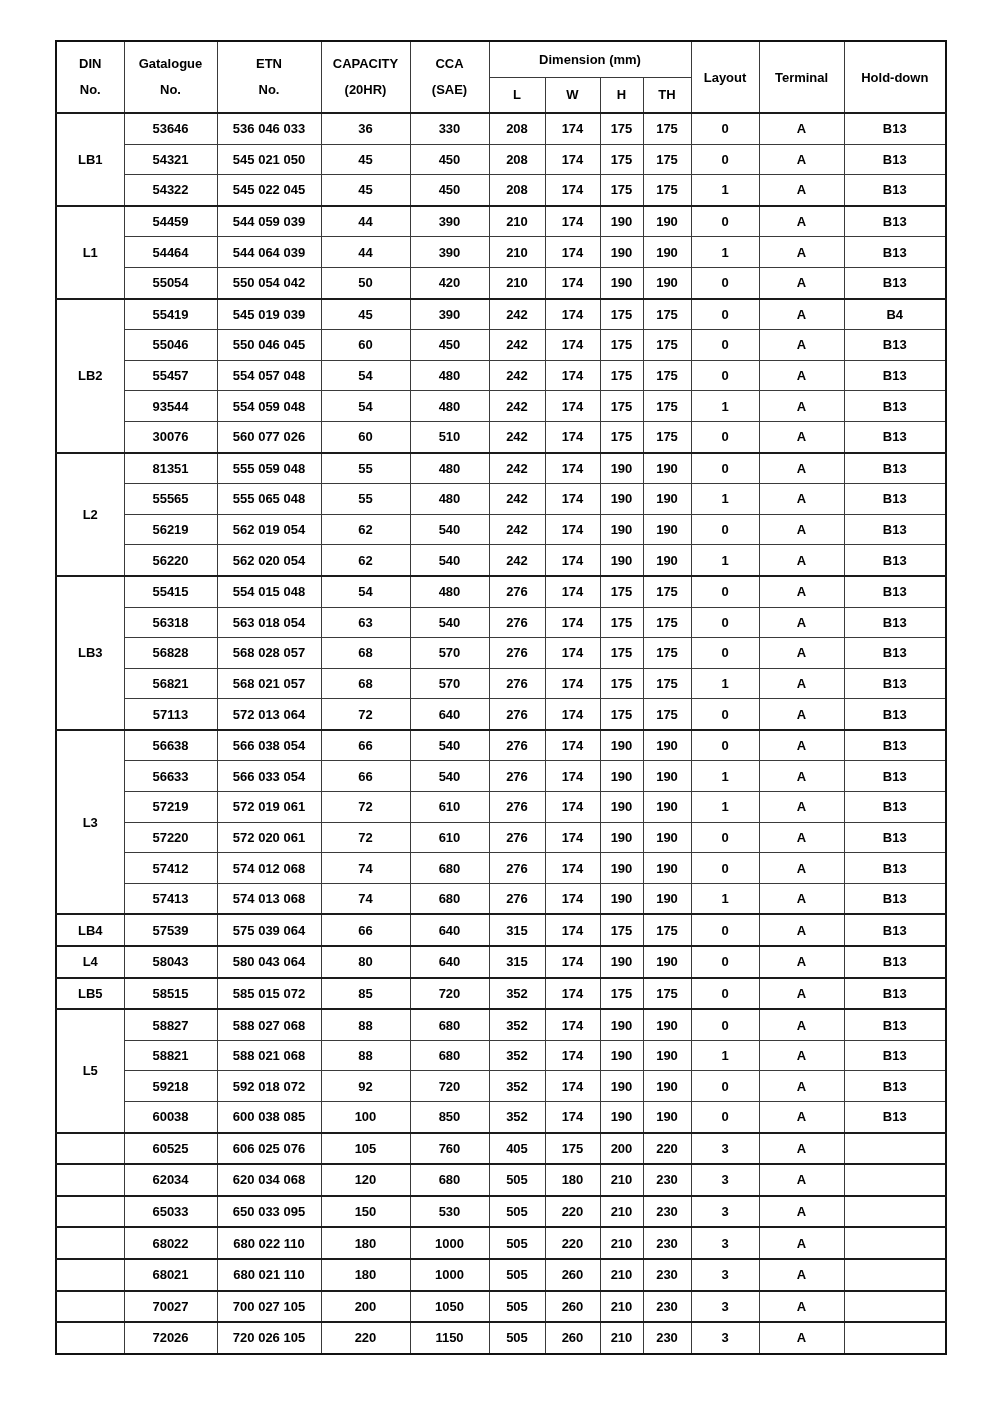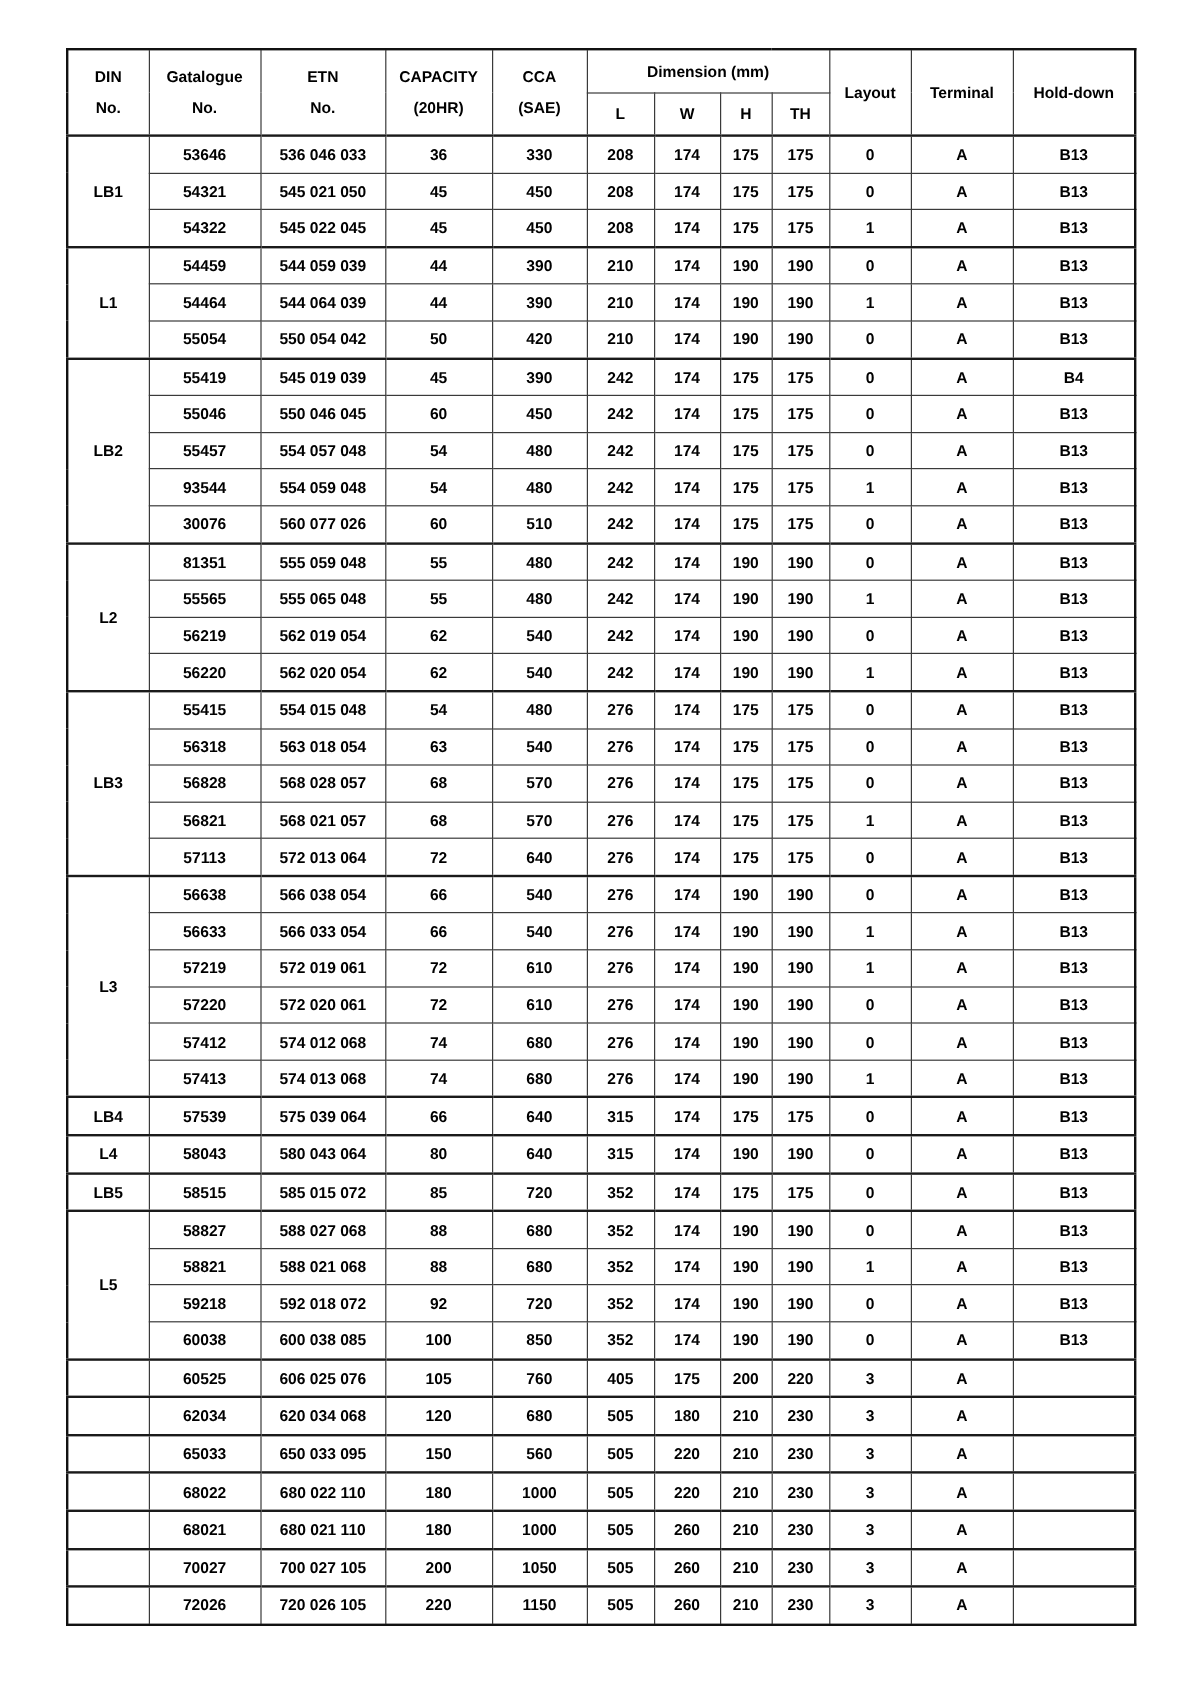--- a/index.html
+++ b/index.html
@@ -573,21 +573,21 @@
           <td>230</td>
           <td>3</td>
           <td>A</td>
           <td></td>
         </tr>
         <tr class="group-start">
           <td class="din" rowspan="1"></td>
           <td>65033</td>
           <td>650 033 095</td>
           <td>150</td>
-          <td>560</td>
+          <td>530</td>
           <td>505</td>
           <td>220</td>
           <td>210</td>
           <td>230</td>
           <td>3</td>
           <td>A</td>
           <td></td>
         </tr>
         <tr class="group-start">
           <td class="din" rowspan="1"></td>

